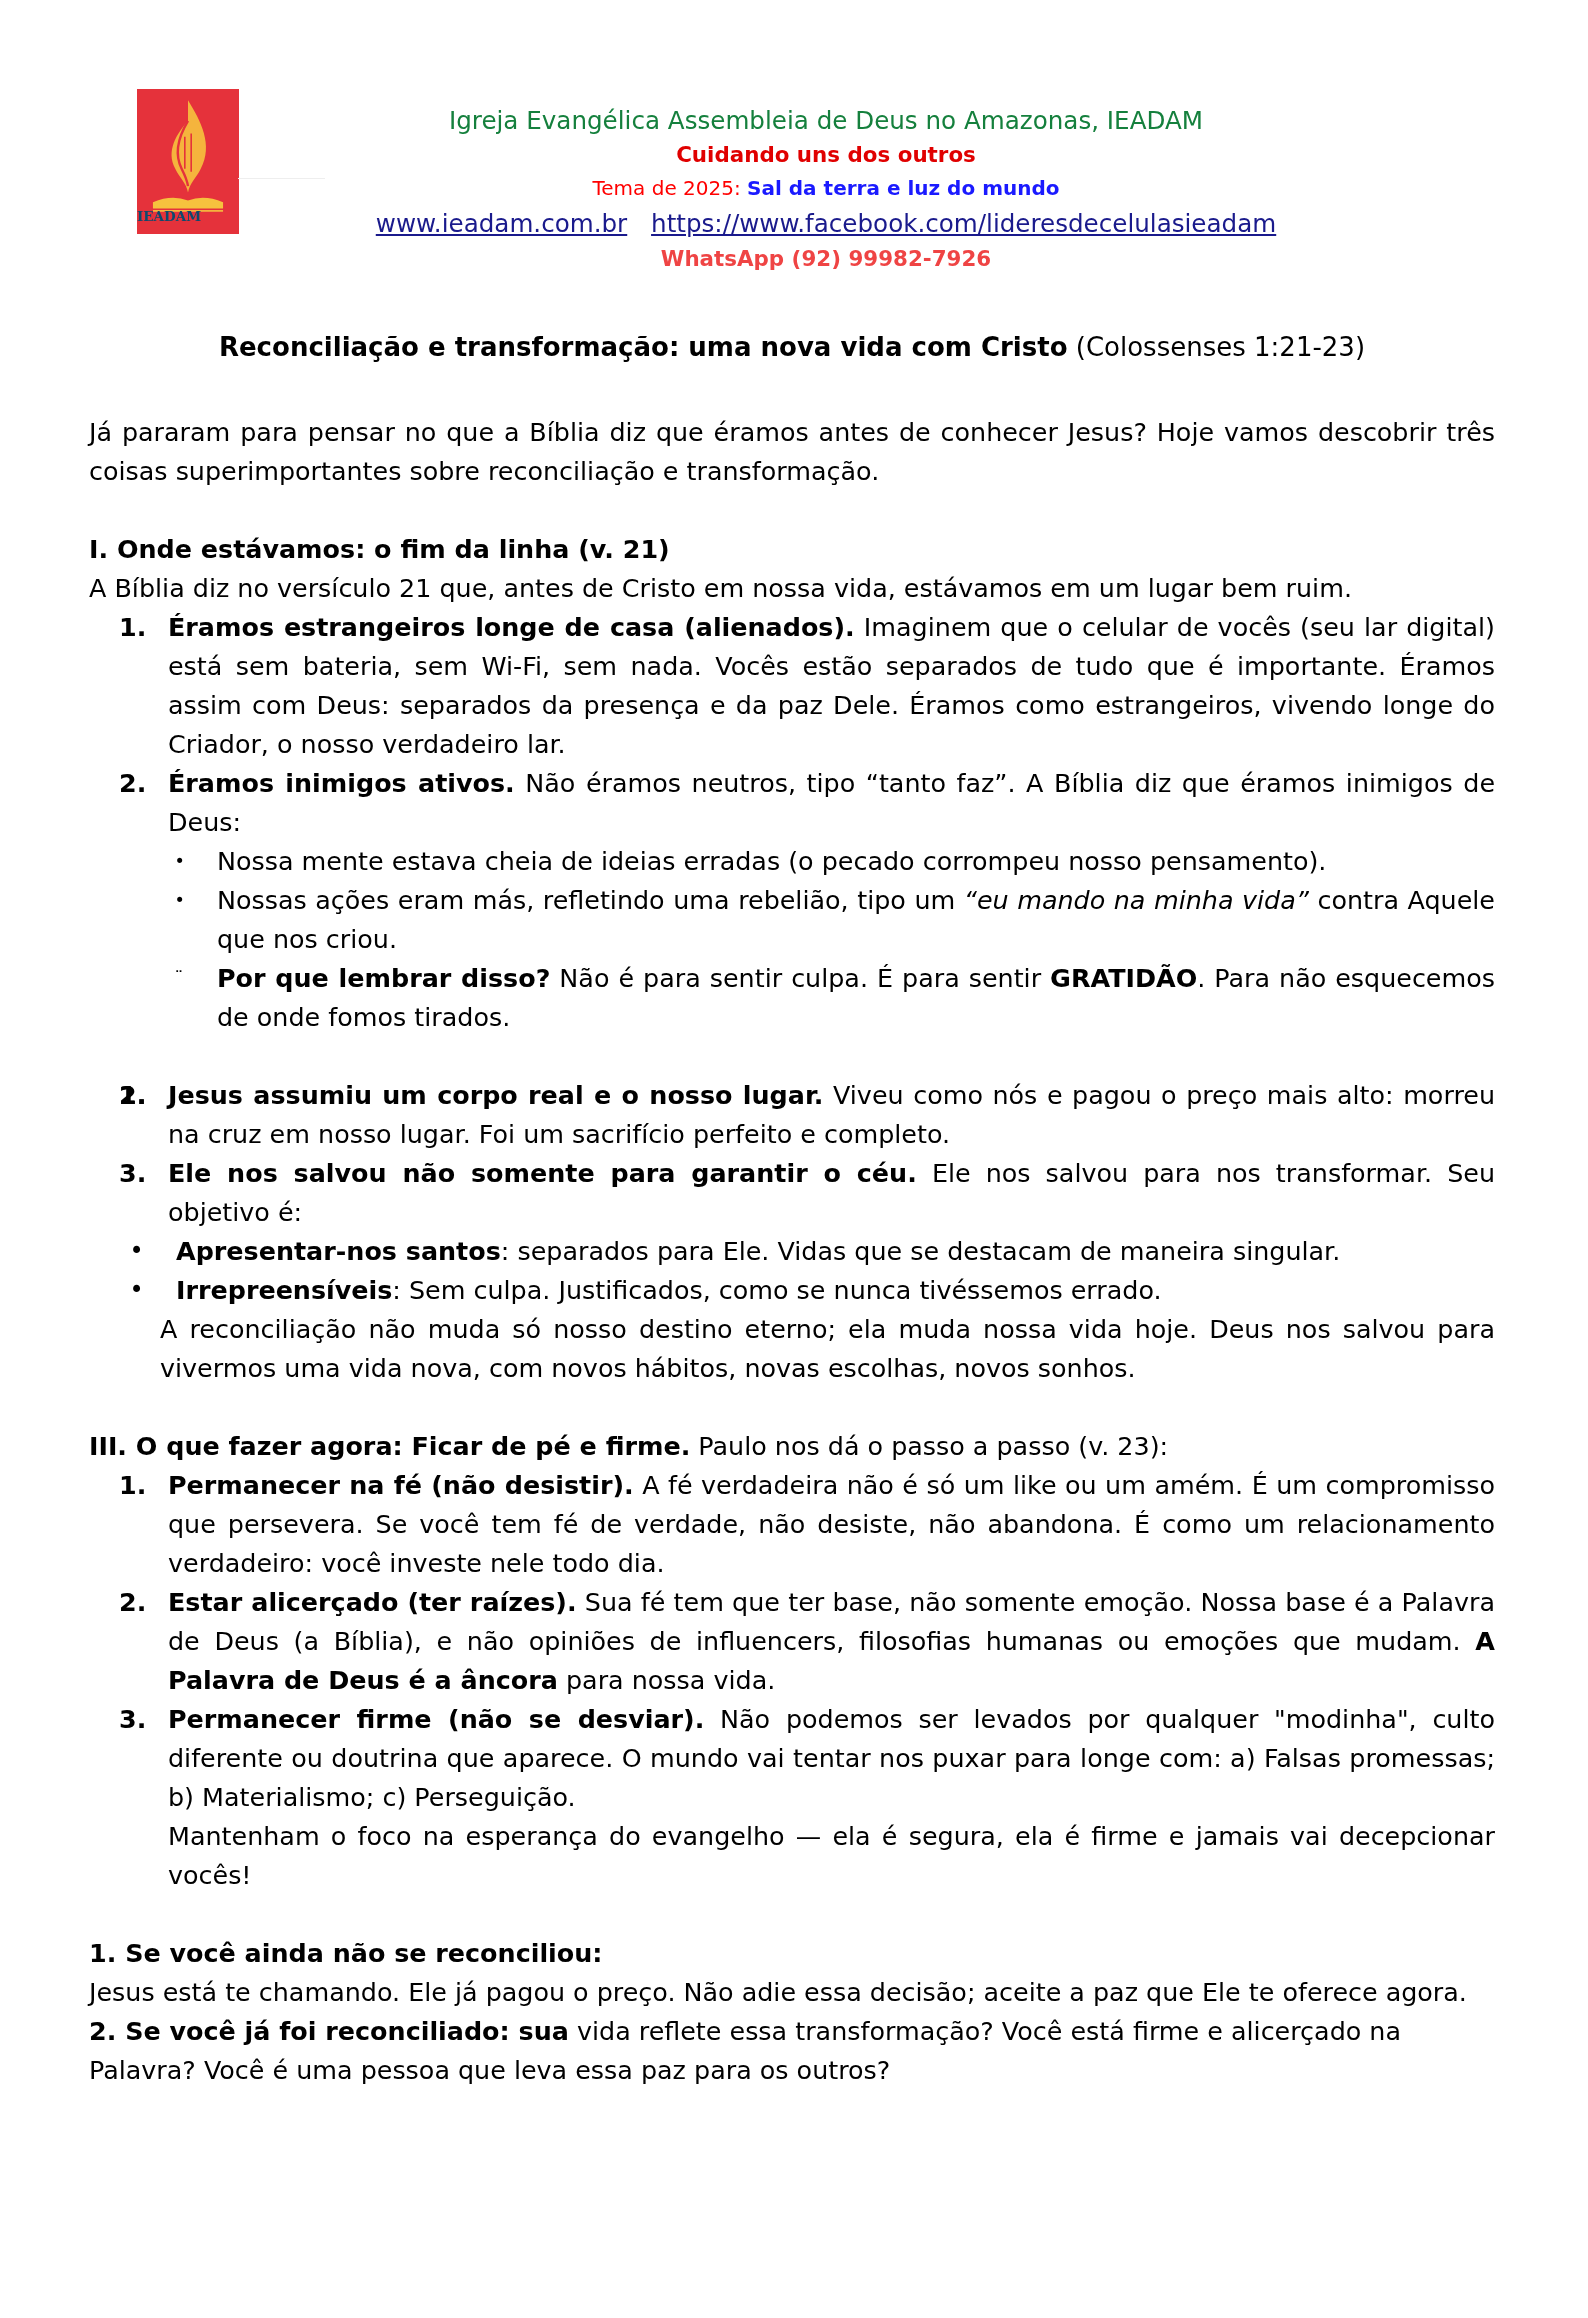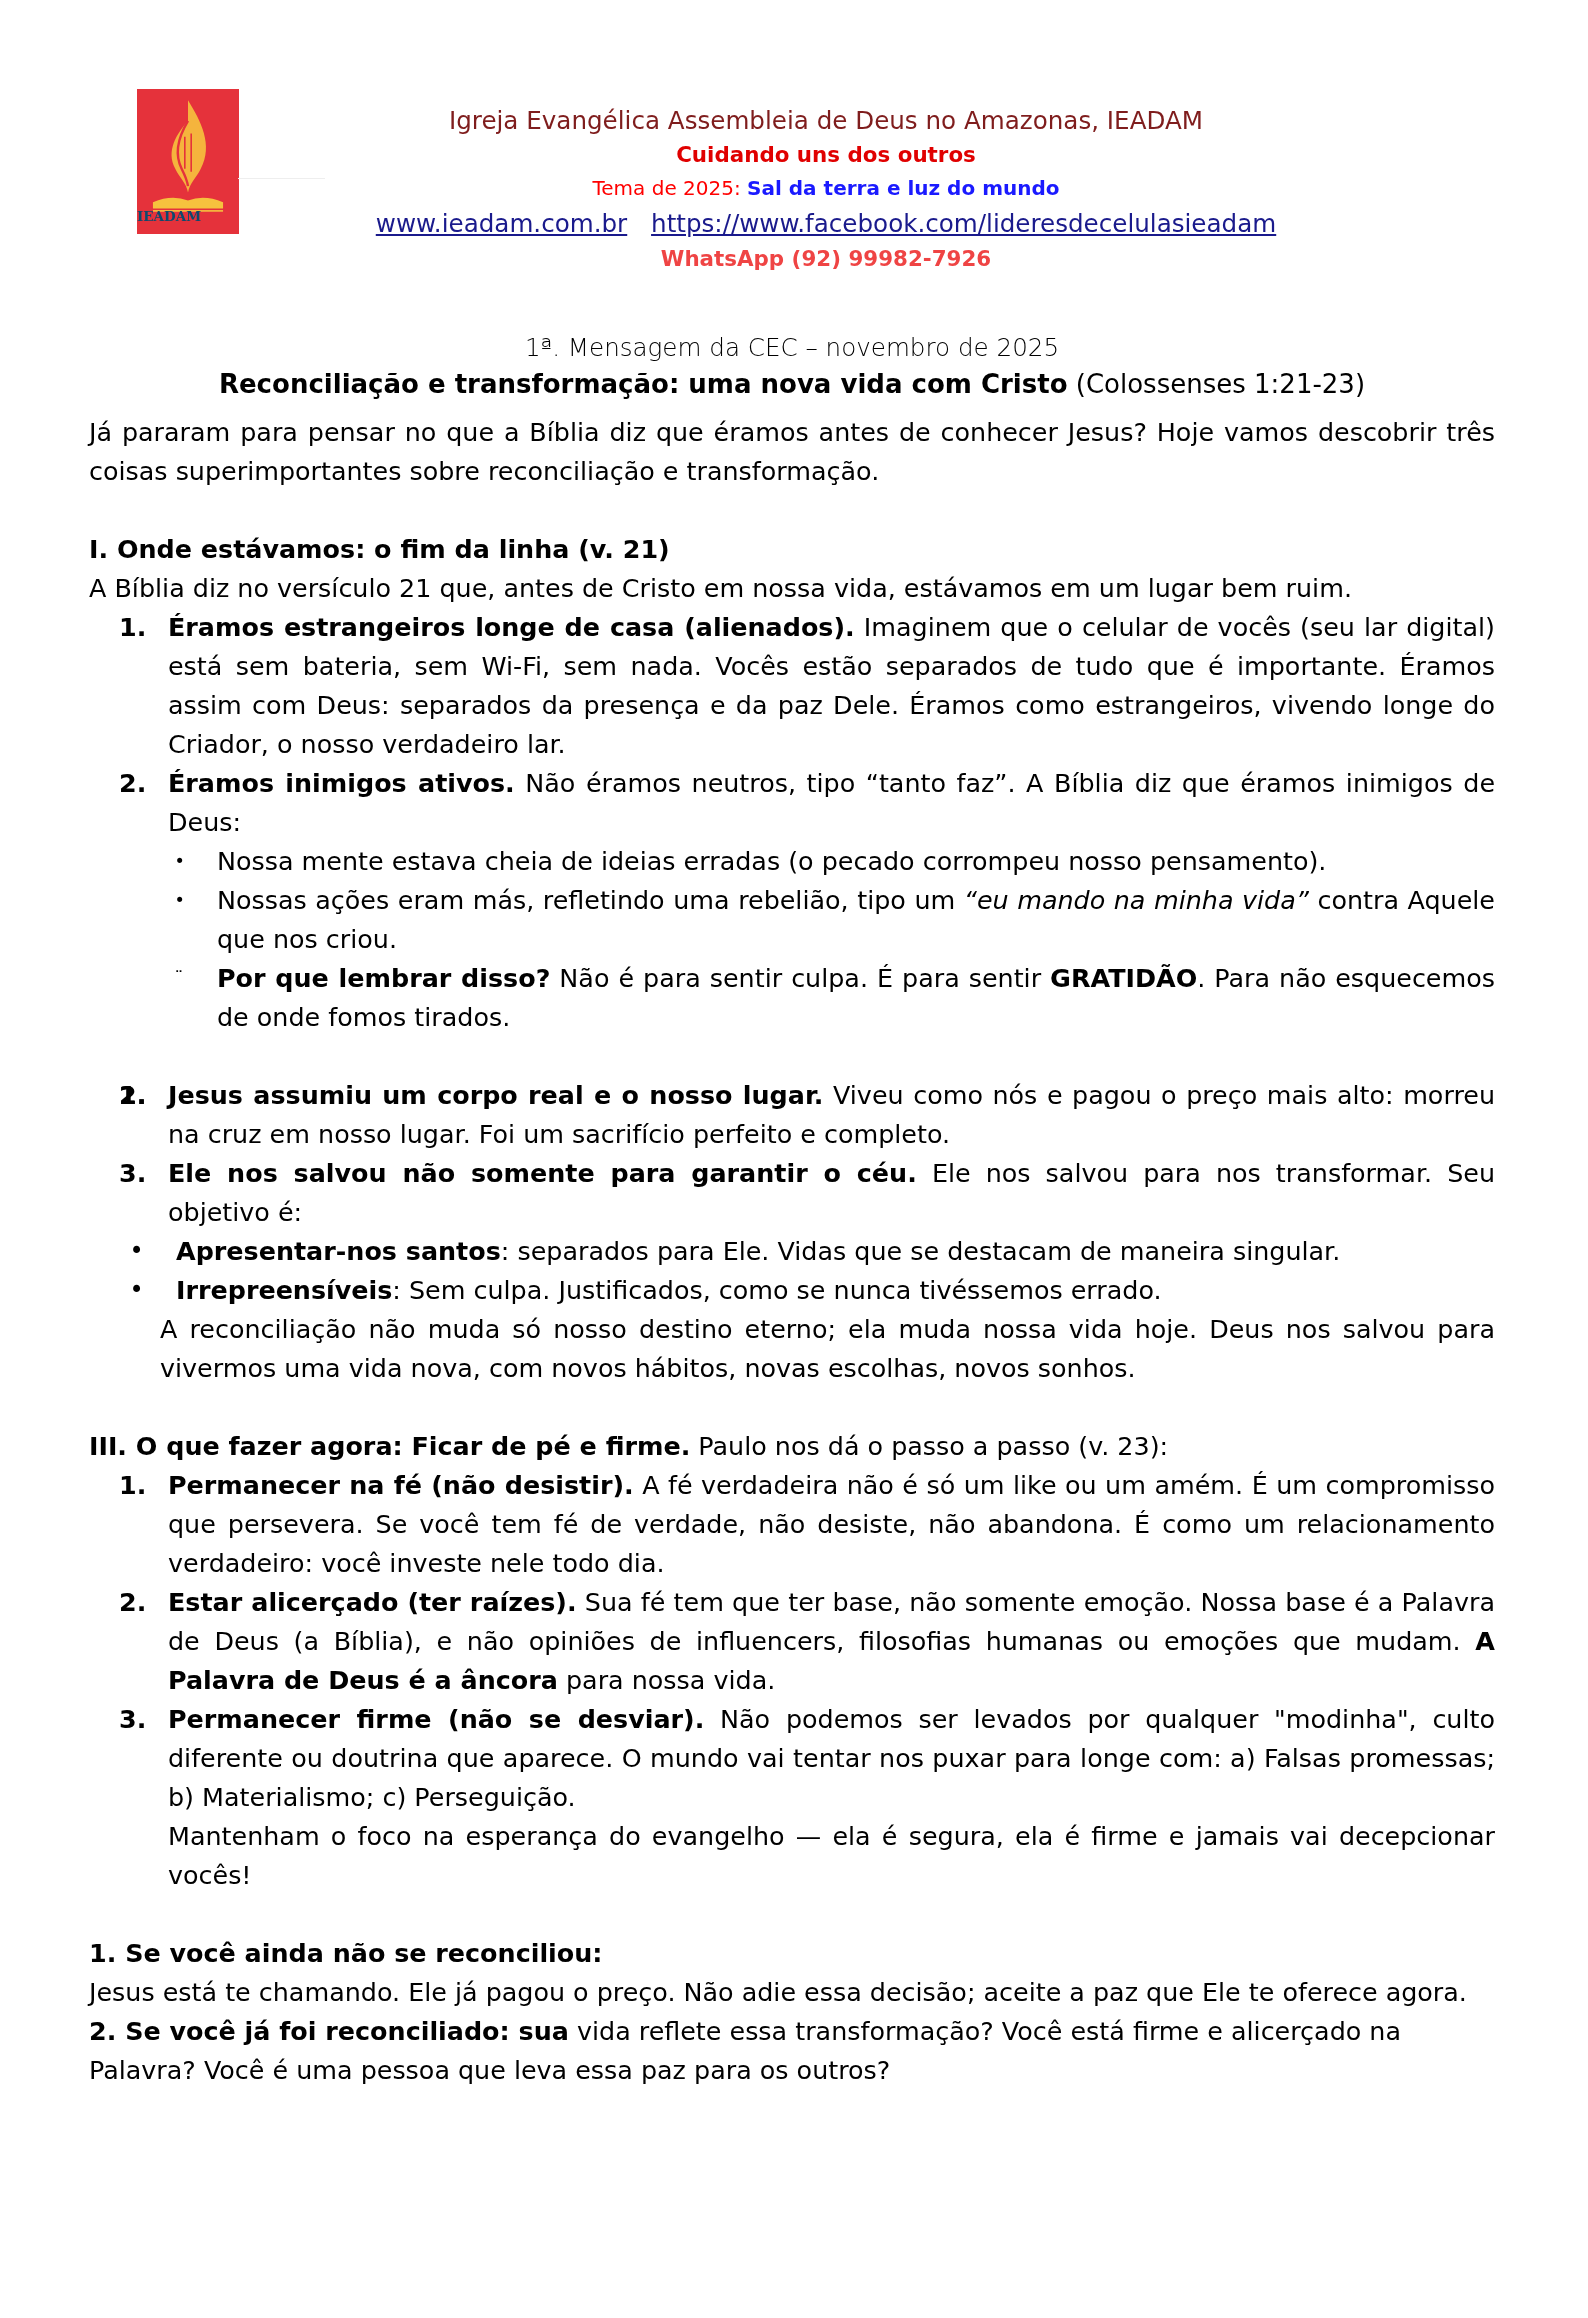--- a/index.html
+++ b/index.html
@@ -36,21 +36,21 @@
       background: #eeeeee;
     }
     .header {
       position: absolute;
       left: 238px;
       top: 103px;
       width: 1176px;
       text-align: center;
     }
     .hline { white-space: nowrap; }
-    .h-church { color: #7f1d1d; font-size: 24.6px; line-height: 35px; font-weight: 500; }
+    .h-church { color: #15803d; font-size: 24.6px; line-height: 35px; font-weight: 500; }
     .h-motto  { color: #e00000; font-size: 21.4px; line-height: 33px; font-weight: bold; }
     .h-theme  { font-size: 20px; line-height: 35px; }
     .h-theme .label { color: #ff0000; }
     .h-theme .value { color: #1a1aff; font-weight: bold; }
     .h-links  { font-size: 24.6px; line-height: 35px; }
     .h-links a { color: #1a1a8c; text-decoration: underline; margin: 8px 8px; }
     .h-whats  { color: #ef4444; font-size: 21.4px; line-height: 35px; font-weight: bold; }
 
     
     .title-block {
@@ -128,21 +128,20 @@
   <div class="hline h-links">
     <a>www.ieadam.com.br</a>
     <a>https://www.facebook.com/lideresdecelulasieadam</a>
   </div>
   <div class="hline h-whats">WhatsApp (92) 99982-7926</div>
 </div>
 
 <div class="page">
 
   <div class="title-block">
-    <div class="subtitle">1ª. Mensagem da CEC – novembro de 2025</div>
     <div class="main-title">
       <b>Reconciliação e transformação: uma nova vida com Cristo</b>
       <span>(Colossenses 1:21-23)</span>
     </div>
   </div>
 
   <div class="content">
     <p class="just">Já pararam para pensar no que a Bíblia diz que éramos antes de conhecer Jesus? Hoje vamos descobrir três coisas superimportantes sobre reconciliação e transformação.</p>
     <div class="gap"></div>
 

